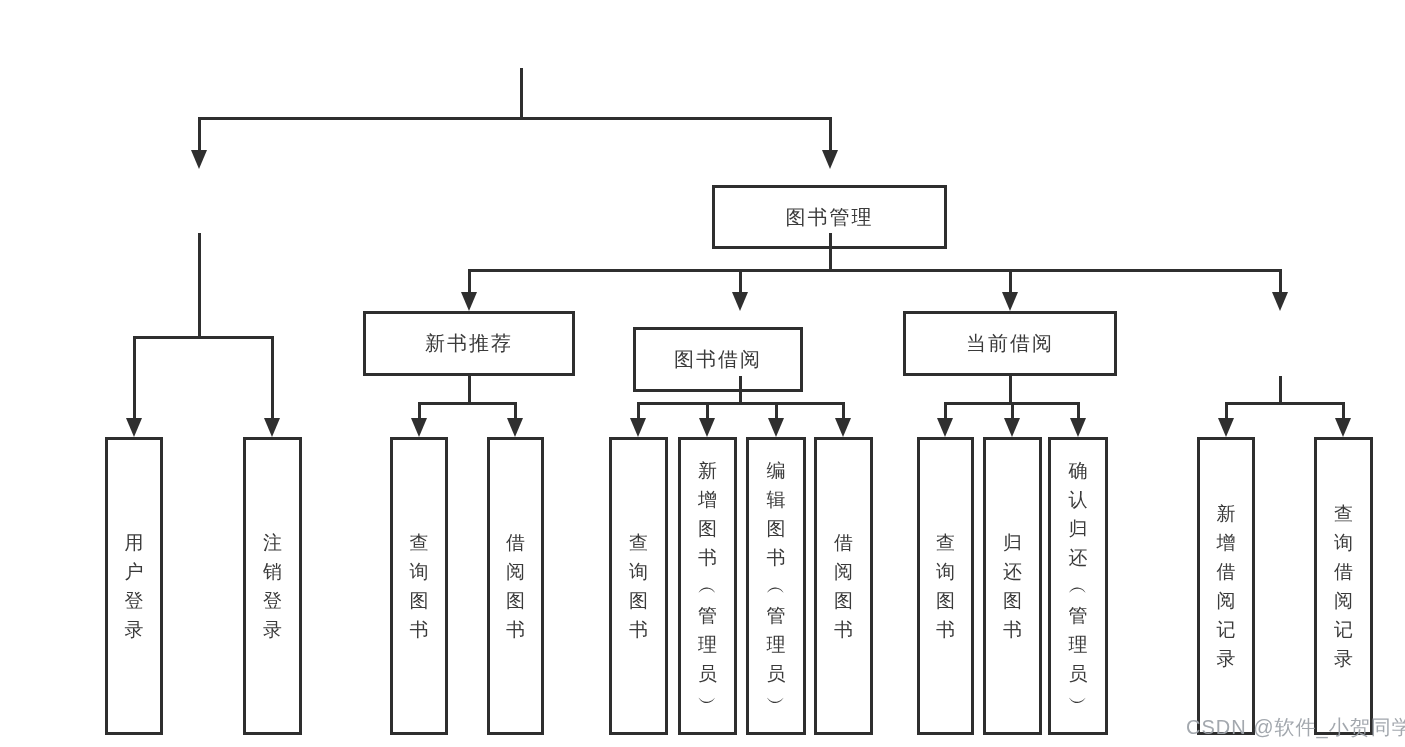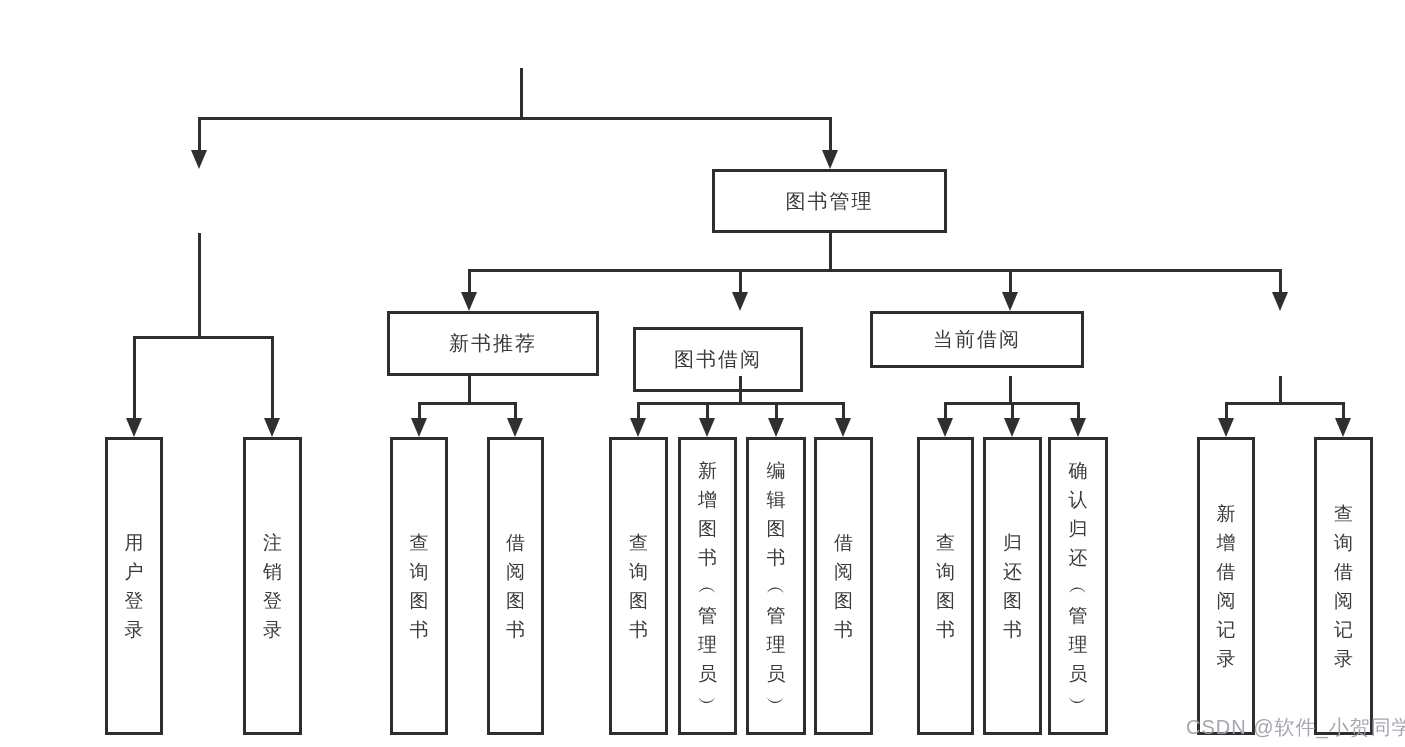--- a/index.html
+++ b/index.html
@@ -60,31 +60,31 @@
     color: rgba(158, 163, 170, 0.95);
     white-space: nowrap;
   }
 </style>
 </head>
 <body>
 
 <div id="canvas">
 
 
-  <div class="node" style="left:712px; top:169px; width:235px; height:64px;">
+  <div class="node" style="left:712px; top:185px; width:235px; height:64px;">
     <span class="hlabel">图书管理</span>
   </div>
 
-  <div class="node" style="left:363px; top:311px; width:212px; height:65px;margin-left:24px;">
+  <div class="node" style="left:363px; top:311px; width:212px; height:65px;">
     <span class="hlabel">新书推荐</span>
   </div>
   <div class="node" style="left:633px; top:327px; width:170px; height:65px;">
     <span class="hlabel">图书借阅</span>
   </div>
-  <div class="node" style="left:870px; top:311px; width:214px; height:57px;">
+  <div class="node" style="left:903px; top:311px; width:214px; height:65px;">
     <span class="hlabel">当前借阅</span>
   </div>
 
   <div class="node vbox" style="left:105px; top:437px; width:58px; height:298px;">
       <span class="vchar">用</span>
       <span class="vchar">户</span>
       <span class="vchar">登</span>
       <span class="vchar">录</span>
     </div>
   <div class="node vbox" style="left:243px; top:437px; width:59px; height:298px;">

